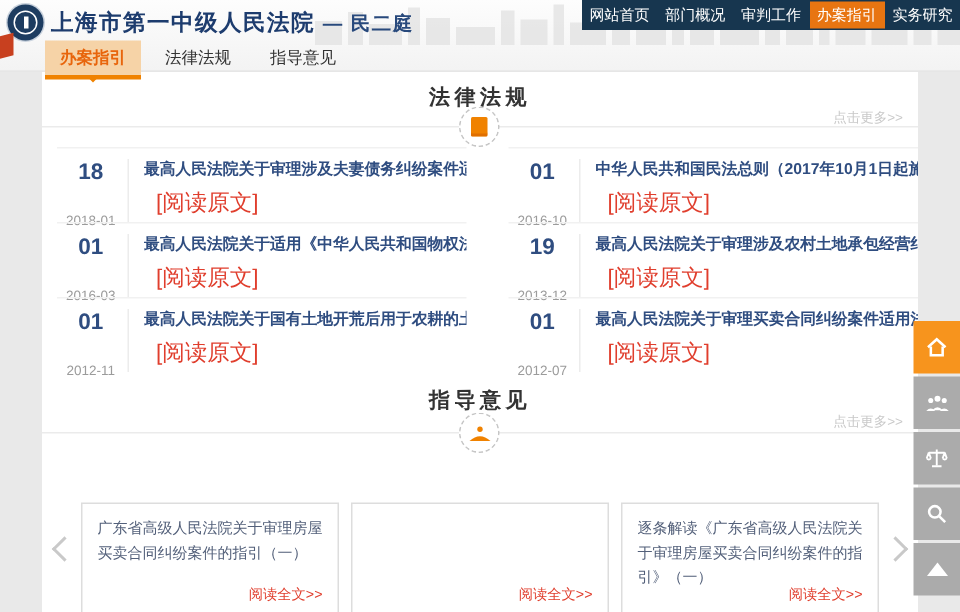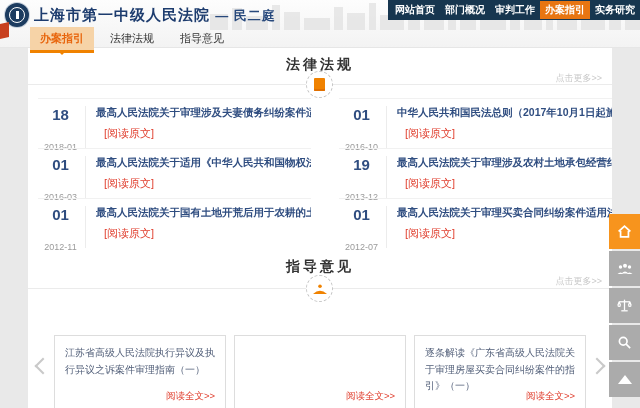--- a/index.html
+++ b/index.html
@@ -15,21 +15,21 @@
           background:#1d3c60; box-shadow:0 0 0 1px #c9d2dd; z-index:5; }
   .logo::after { content:""; position:absolute; left:4px; top:4px; width:14px; height:14px;
           border:1.5px solid #fff; border-radius:50%; }
   .logo::before { content:""; position:absolute; left:10.5px; top:8px; width:3px; height:8px; background:#fff; z-index:1; }
   .site-title { position:absolute; left:34px; top:6px; z-index:5; white-space:nowrap;
           font-size:15px; font-weight:bold; color:#1d3c6e; letter-spacing:1px; }
   .site-title .dept { font-size:13px; font-weight:bold; color:#28497c; }
 
   
   .topnav { position:absolute; top:0; right:0; width:252px; height:20px; background:#17364f;
-            display:flex; align-items:center; justify-content:flex-end; z-index:6;font-weight:bold; }
+            display:flex; align-items:center; justify-content:space-between; z-index:6; }
   .topnav-item { font-size:10px; color:#fff; padding:2px 5px; cursor:pointer; white-space:nowrap; }
   .topnav-item.active { background:#e87511; }
 
   
   .ribbon { position:absolute; left:0; top:23px; width:9px; height:15px; background:#c8401f;
             transform:skewY(-14deg); z-index:5; }
 
   
   .tabbar { position:absolute; left:30px; top:27px; display:flex; z-index:7; }
   .tab { font-size:11px; color:#333; padding:4px 10px; margin-right:6px; cursor:pointer; white-space:nowrap; }
@@ -55,21 +55,21 @@
 
   .law-grid { position:absolute; left:10px; right:10px; top:50px;
               display:grid; grid-template-columns:1fr 1fr; column-gap:28px; }
   .law-item { height:50px; border-top:1px solid #f1f1f1; display:flex; padding-top:7px; cursor:default; }
   .law-date { width:48px; flex:none; text-align:center; border-right:1px solid #ececec; padding-right:2px; }
   .law-day { font-size:15px; font-weight:bold; color:#2f4d80; line-height:1.2; }
   .law-ym  { font-size:9px; color:#9b9b9b; margin-top:18px; }
   .law-text { padding-left:10px; overflow:hidden; }
   .law-t { font-size:10.5px; font-weight:bold; color:#2f4d80; white-space:nowrap; overflow:hidden;
            max-width:215px; cursor:pointer; }
-  .law-read { display:inline-block; font-size:11px; color:#e03e2d; margin:6px 0 0 8px; cursor:pointer; }
+  .law-read { display:inline-block; font-size:15px; color:#e03e2d; margin:6px 0 0 8px; cursor:pointer; }
 
   .guide-title { top:210px; }  .guide-more { top:227px; }  .guide-line { top:240px; }  .guide-circle { top:227px; }
   .people-glyph { width:16px; height:10px; }
 
   
   .chevron { position:absolute; top:312px; width:12px; height:12px;
              border-left:2px solid #c9c9c9; border-bottom:2px solid #c9c9c9; cursor:pointer; }
   .chevron-left  { left:9px;  transform:rotate(45deg); }
   .chevron-right { right:9px; transform:rotate(225deg); }
   .cards { position:absolute; left:26px; right:26px; top:287px; display:flex; gap:8px; }
@@ -219,21 +219,21 @@
         <circle cx="8" cy="2.2" r="1.8" fill="#f08200"></circle>
         <path d="M1 10 Q8 3.5 15 10 Z" fill="#f08200"></path>
       </svg>
     </div>
 
     <div class="chevron chevron-left"></div>
     <div class="chevron chevron-right"></div>
 
     <div class="cards">
       <div class="card">
-        <div class="card-t">江苏省高级人民法院执行异议及执行异议之诉案件审理指南（一）</div>
+        <div class="card-t">广东省高级人民法院关于审理房屋买卖合同纠纷案件的指引（一）</div>
         <span class="card-read">阅读全文&gt;&gt;</span>
       </div>
       <div class="card">
         <span class="card-read">阅读全文&gt;&gt;</span>
       </div>
       <div class="card">
         <div class="card-t">逐条解读《广东省高级人民法院关于审理房屋买卖合同纠纷案件的指引》（一）</div>
         <span class="card-read">阅读全文&gt;&gt;</span>
       </div>
     </div>

